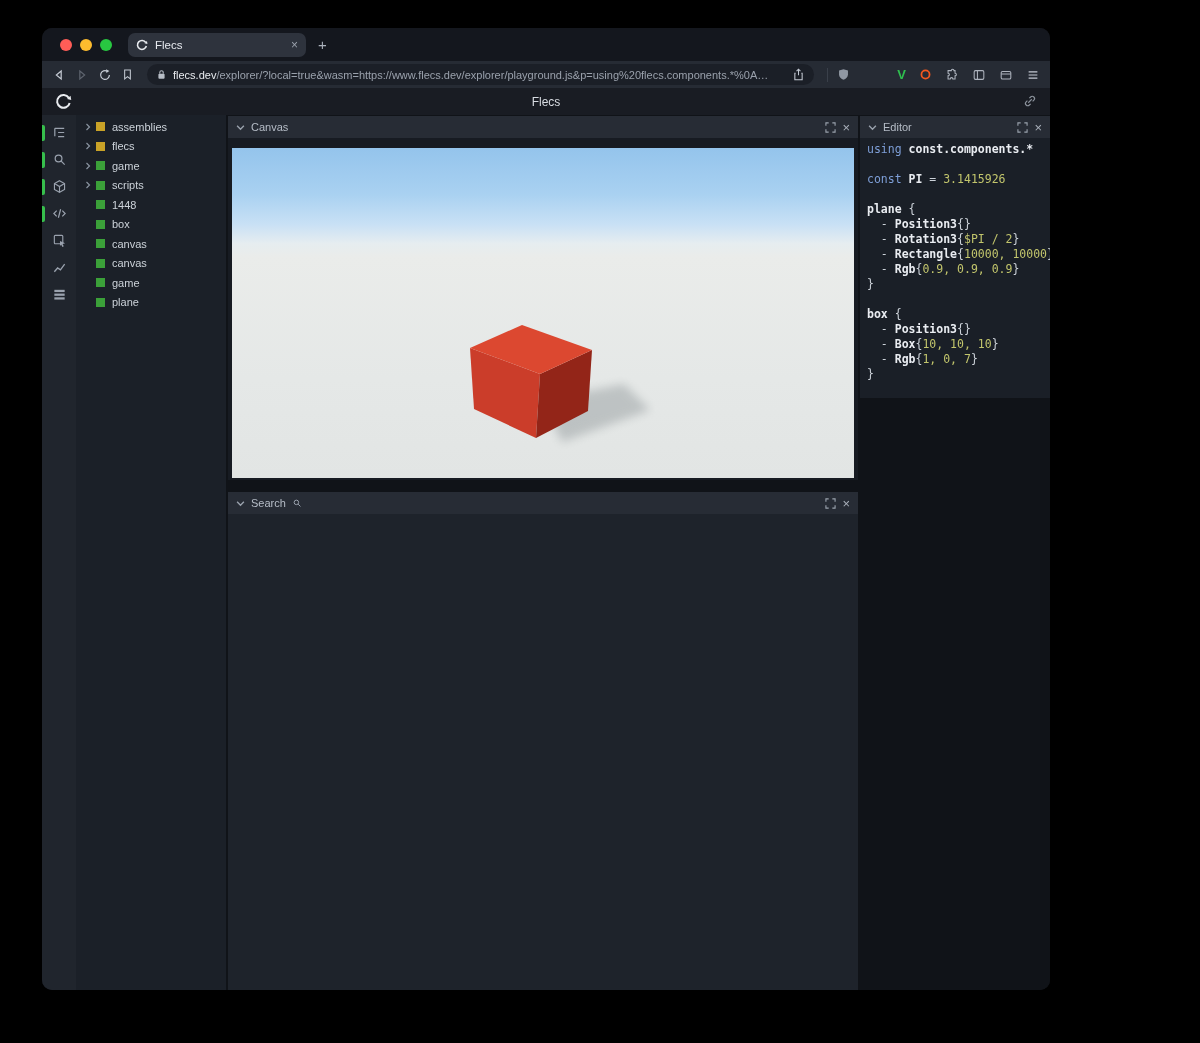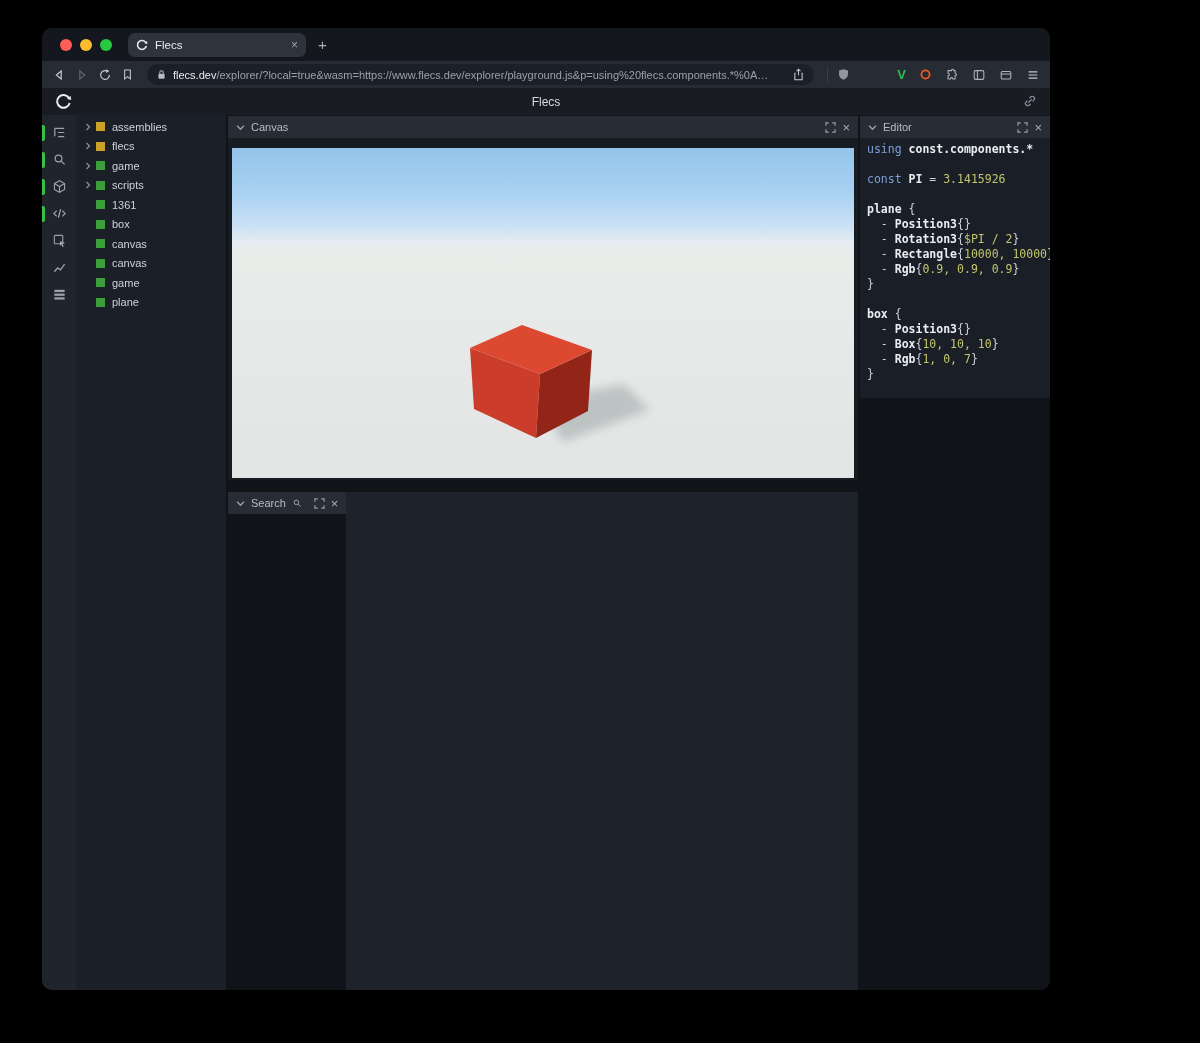--- a/index.html
+++ b/index.html
@@ -61,21 +61,21 @@
   .ph-icon { color:#9aa2ad; display:flex; }
   .ph-close { color:#aab1bb; font-size:13px; line-height:1; }
 
   .canvaspanel { position:absolute; left:186px; top:1px; width:630px; height:364px; background:#171b22; }
   .scene { position:relative; margin:10px 4px 2px 4px; height:330px; overflow:hidden;
            background:linear-gradient(180deg,#94c4ec 0%,#a9d1f1 14%,#c8e0f5 23%,
                       #e6edf0 29%,#eaecea 33%,#e5e8e7 70%,#e2e5e4 100%); }
   .scene svg { position:absolute; left:0; top:0; }
 
   .searchpanel { position:absolute; left:186px; top:377px; width:630px; bottom:0;
-                 display:flex; flex-direction:row; }
+                 display:flex; flex-direction:column; }
   .search-body { flex:1; background:#1e232b; }
 
   .editorpanel { position:absolute; left:818px; top:1px; right:0; bottom:0; }
   .code { height:260px; background:#1a1f27; padding:4px 7px; overflow:hidden;
           font-family:"DejaVu Sans Mono", monospace; font-size:11.5px; line-height:15px; }
   .code-line { white-space:pre; }
   .tk-kw  { color:#7e9fd8;margin-top:46px; }
   .tk-id  { color:#e9ecf1; font-weight:bold; }
   .tk-num { color:#c2c56c; }
   .tk-pun { color:#ccd2d9; }
@@ -279,21 +279,21 @@
               <svg width="8" height="8" viewBox="0 0 8 8">
                 <path d="M2.5 1 L5.5 4 L2.5 7" fill="none" stroke="currentColor" stroke-width="1.2"></path>
               </svg>
             </span>
             <span class="tree-square" style="background: rgb(59, 160, 57);"></span>
             <span class="tree-label">scripts</span>
           </div>
           <div class="tree-row">
             <span class="tree-arrow"></span>
             <span class="tree-square" style="background: rgb(59, 160, 57);"></span>
-            <span class="tree-label">1361</span>
+            <span class="tree-label">1448</span>
           </div>
           <div class="tree-row">
             <span class="tree-arrow"></span>
             <span class="tree-square" style="background: rgb(59, 160, 57);"></span>
             <span class="tree-label">box</span>
           </div>
           <div class="tree-row">
             <span class="tree-arrow"></span>
             <span class="tree-square" style="background: rgb(59, 160, 57);"></span>
             <span class="tree-label">canvas</span>

